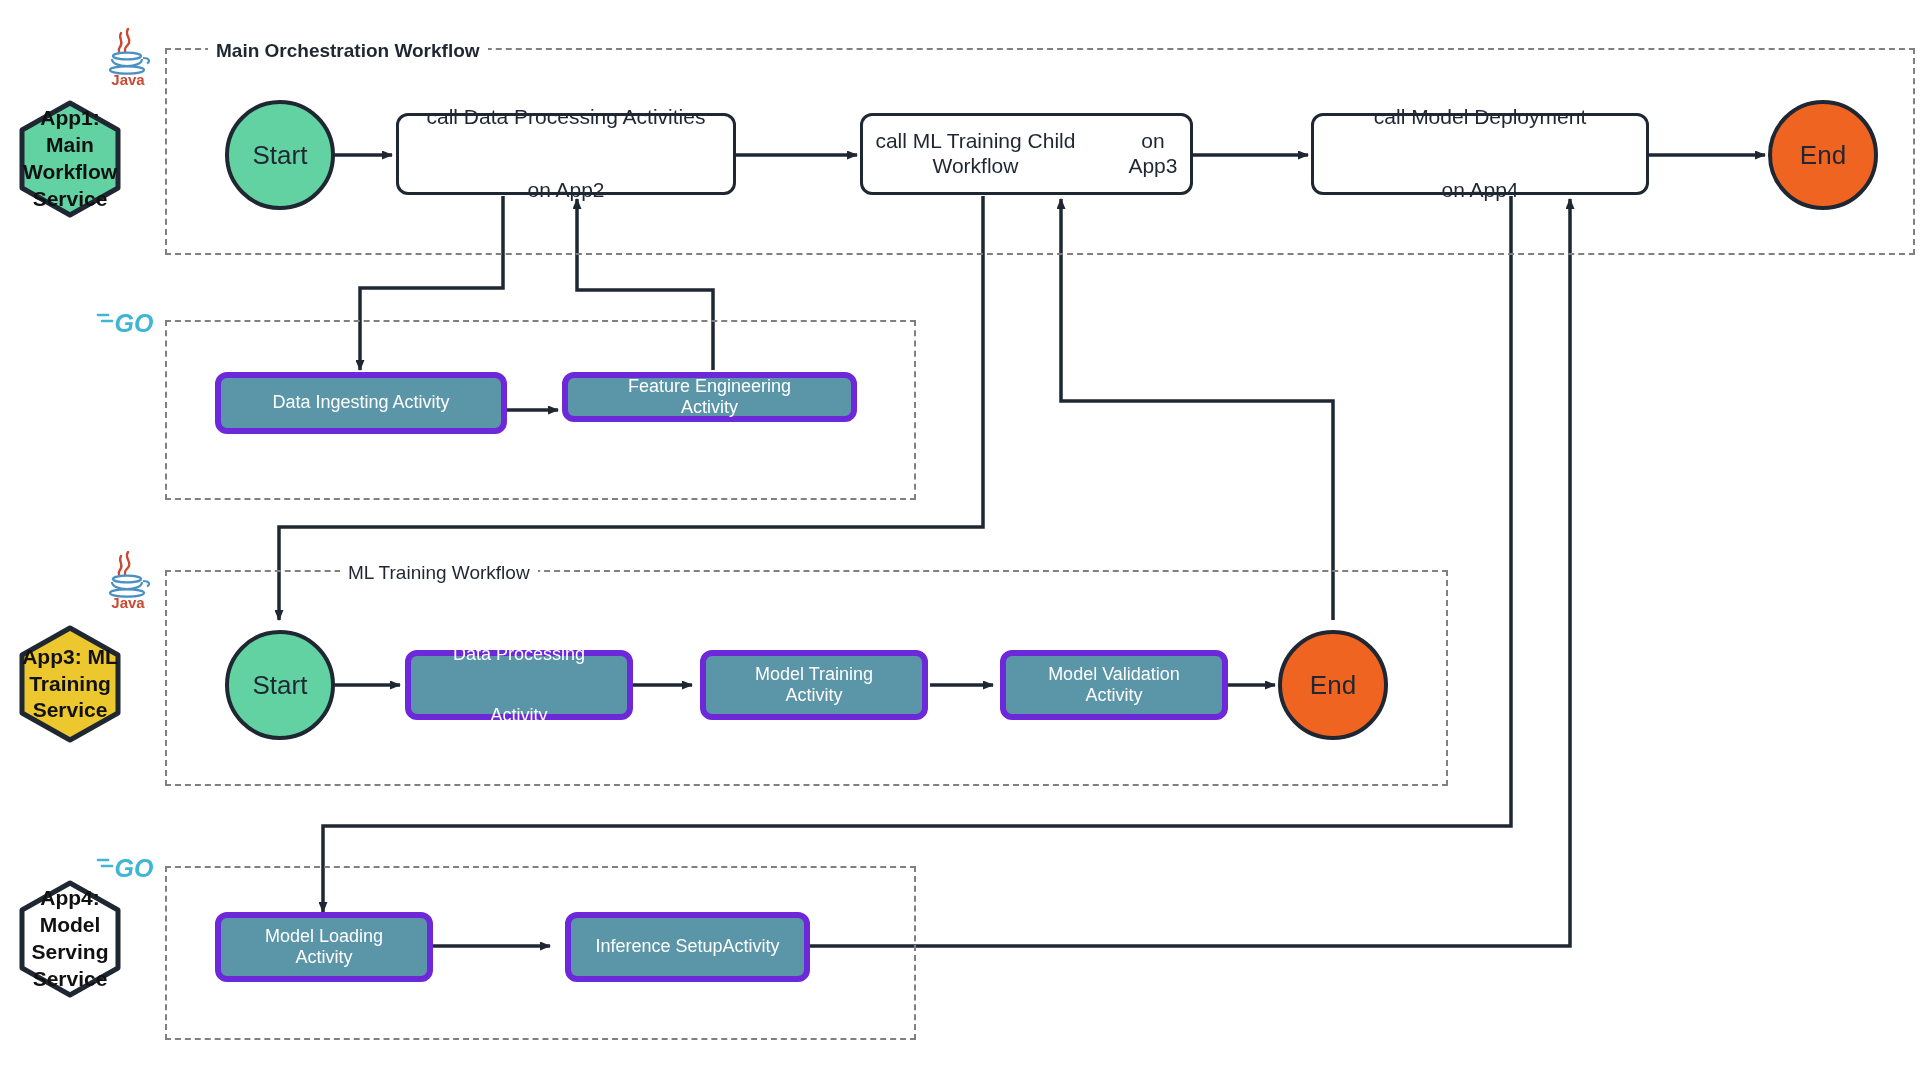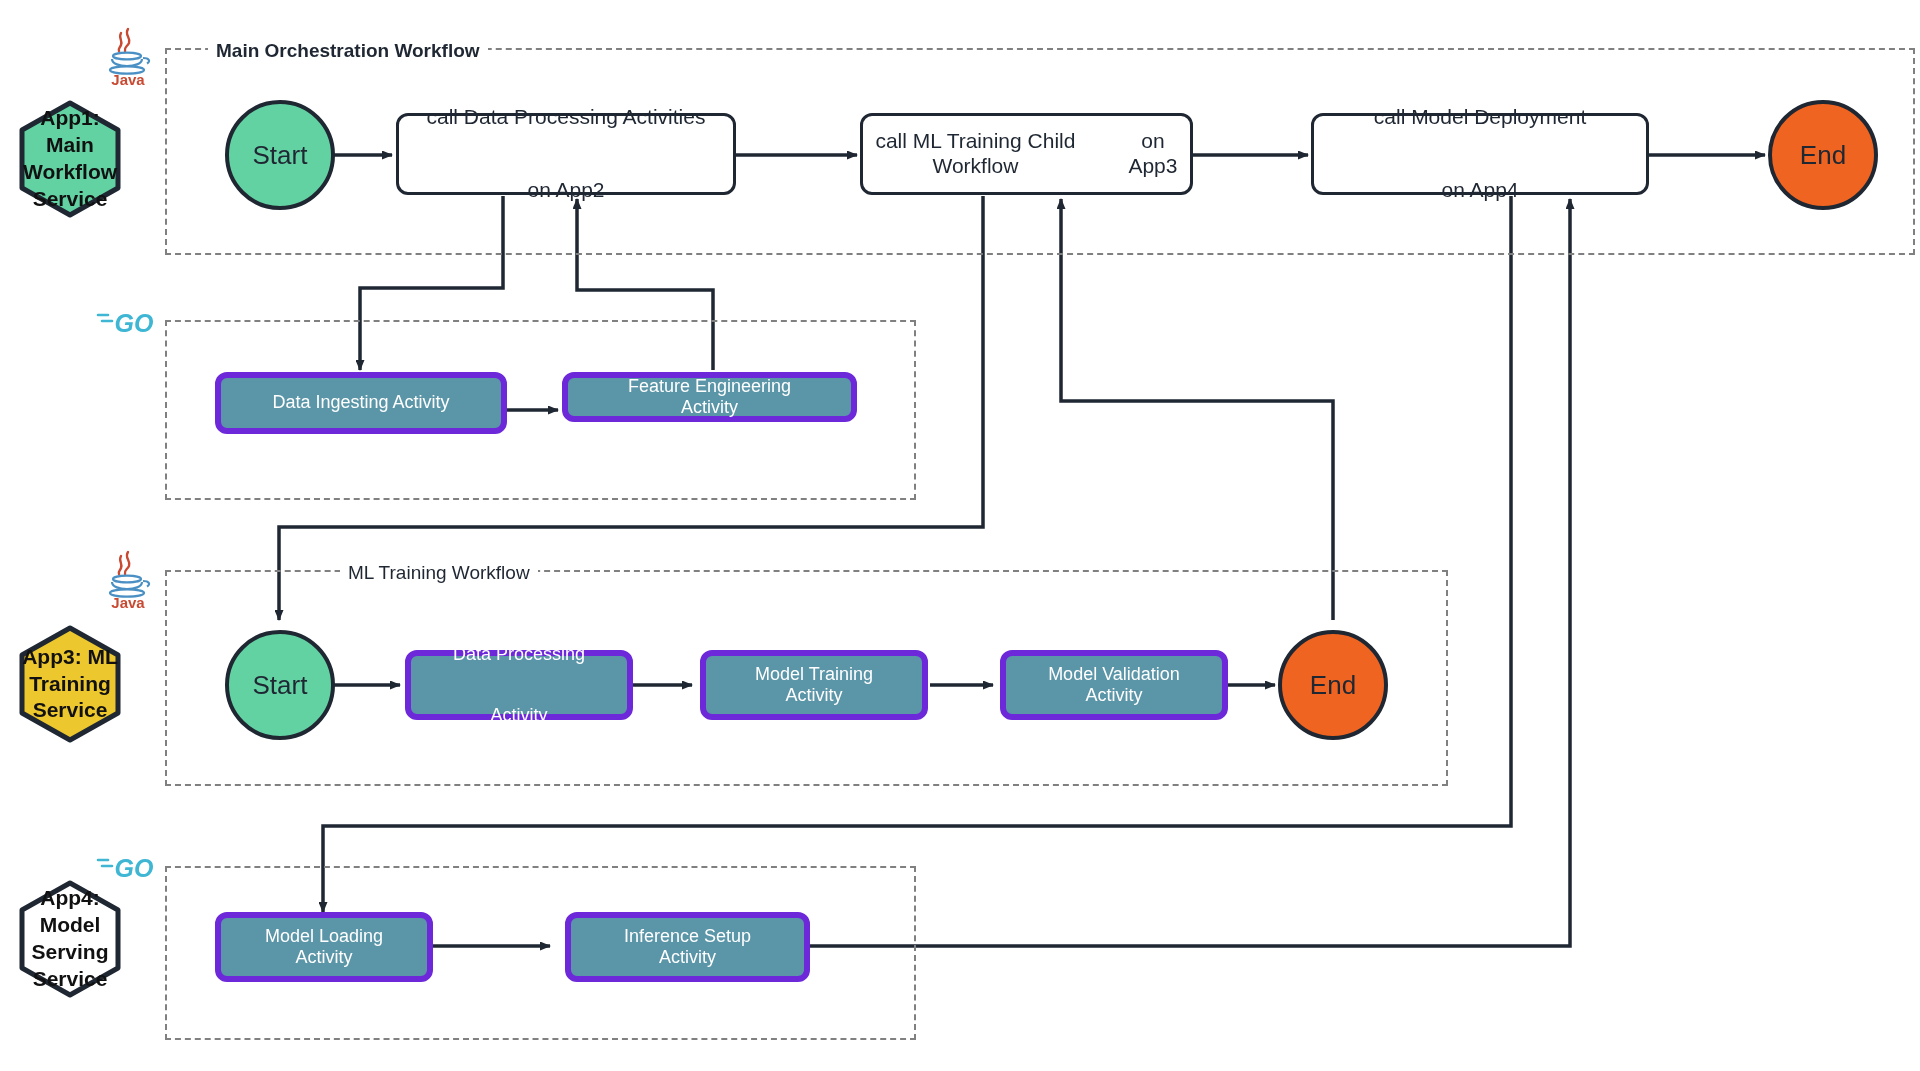--- a/index.html
+++ b/index.html
@@ -312,18 +312,18 @@
 
   <div class="node circle circle-end" style="left:1278px; top:630px; width:110px; height:110px;">
     <span>End</span>
   </div>
 
   <div class="node task-teal" style="left:215px; top:912px; width:218px; height:70px; flex-direction:column;">
     <span>Model Loading</span>
     <span>Activity</span>
   </div>
 
-  <div class="node task-teal" style="left:565px; top:912px; width:245px; height:70px; flex-direction:column;">
+  <div class="node task-teal" style="left:565px; top:912px; width:245px; height:70px; ">
     <span>Inference Setup</span>
     <span>Activity</span>
   </div>
 
 </div>
 
 </body></html>

